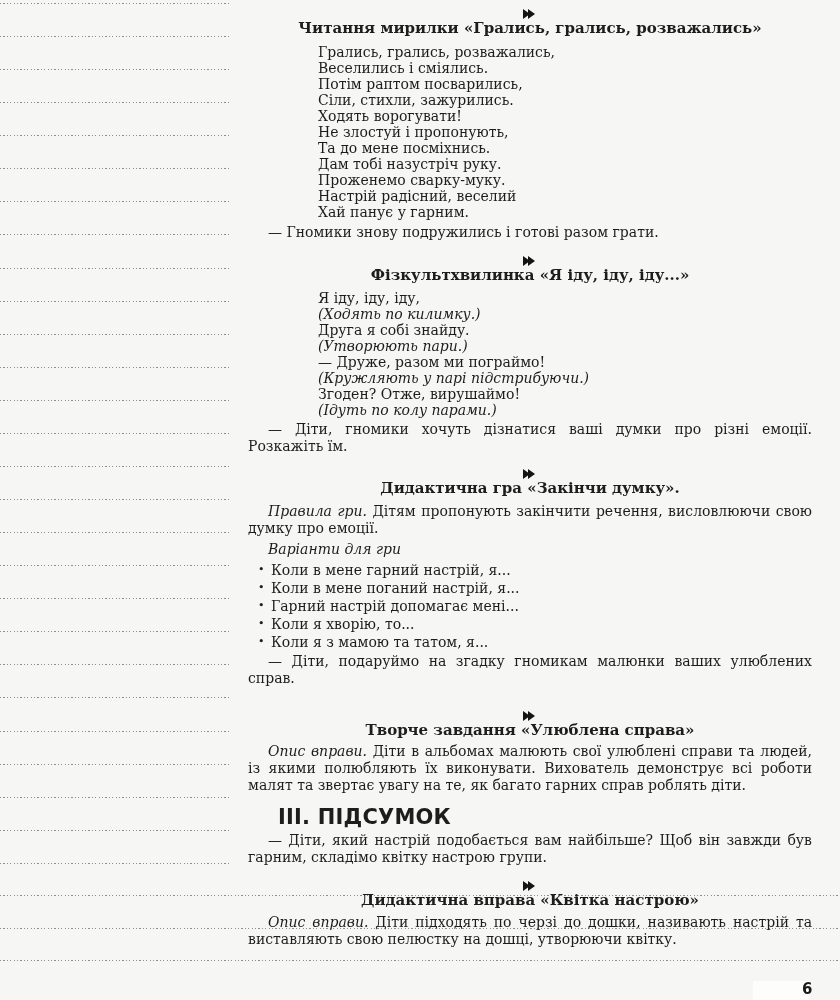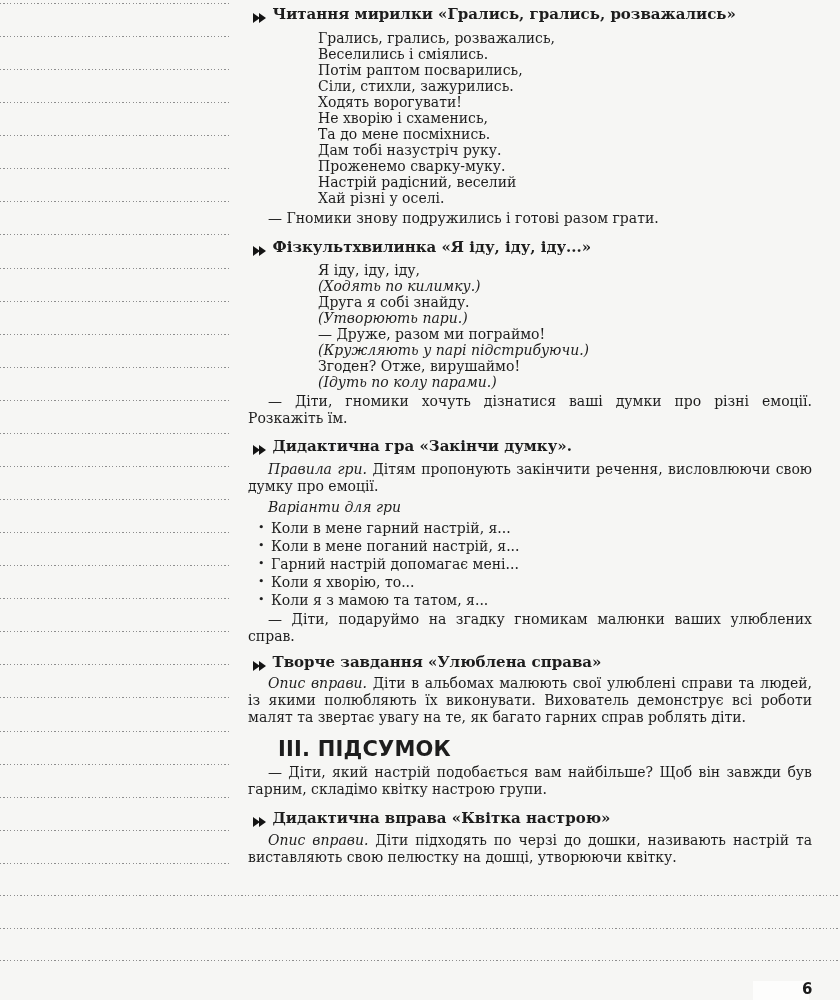--- a/index.html
+++ b/index.html
@@ -23,23 +23,24 @@
   .bottom-lines { position: absolute; left: 0; right: 2px; top: 0; height: 100%; }
 
   
   .content {
     position: absolute; left: 248px; top: 0; width: 564px;
     font-size: 14px; line-height: 17px;
   }
 
   
   .h {
-    display: flex; align-items: flex-end;
+    display: flex; align-items: center;
     font-weight: bold; font-size: 15px; line-height: 18px;
     margin: 10px 0 0 0;
+    flex-direction: column;
   }
   .ff { display: inline-flex; flex: none; margin: 4px 7px 0 5px; }
   .ff i {
     display: block; width: 0; height: 0;
     border-top: 5px solid transparent; border-bottom: 5px solid transparent;
     border-left: 7.5px solid #141414;
   }
   .ff i + i { margin-left: -1.5px; }
 
   .poem { margin: 7px 0 0 70px; line-height: 16px; }
@@ -69,21 +70,21 @@
 
   
   #h-reading   { margin-top: 5px; }
   #after-reading { margin-top: 4px; }
   #h-fizkult   { margin-top: 11px; }
   #poem-fizkult{ margin-top: 6px; }
   #after-fizkult { margin-top: 3px; }
   #h-game      { margin-top: 10px; }
   #para-rules  { margin-top: 6px; }
   #after-game  { margin-top: 2px; }
-  #h-creative  { margin-top: 8px; }
+  #h-creative  { margin-top: 20px; }
   #para-creative { }
   #para-summary  { margin-top: 6px; }
   #h-flower    { margin-top: 11px; }
   #para-flower { margin-top: 5px; }
 
   
   .pagenum-box {
     position: absolute; left: 753px; top: 981px; width: 56px; height: 19px;
     background: #fdfdfc;
   }
@@ -141,26 +142,26 @@
           <i></i>
         </span>
       <span>Читання мирилки «Грались, грались, розважались»</span>
     </div>
     <div class="poem" id="poem-reading">
       <div class="pl">Грались, грались, розважались,</div>
       <div class="pl">Веселились і сміялись.</div>
       <div class="pl">Потім раптом посварились,</div>
       <div class="pl">Сіли, стихли, зажурились.</div>
       <div class="pl">Ходять ворогувати!</div>
-      <div class="pl">Не хворію і схаменись,</div>
+      <div class="pl">Не злостуй і пропонують,</div>
       <div class="pl">Та до мене посміхнись.</div>
       <div class="pl">Дам тобі назустріч руку.</div>
       <div class="pl">Проженемо сварку-муку.</div>
       <div class="pl">Настрій радісний, веселий</div>
-      <div class="pl">Хай різні у оселі.</div>
+      <div class="pl">Хай панує у гарним.</div>
     </div>
     <p class="para" id="after-reading">— Гномики знову подружились і готові разом грати.</p>
 
     <div class="h" id="h-fizkult">
       <span class="ff">
           <i></i>
           <i></i>
         </span>
       <span>Фізкультхвилинка «Я іду, іду, іду...»</span>
     </div>

